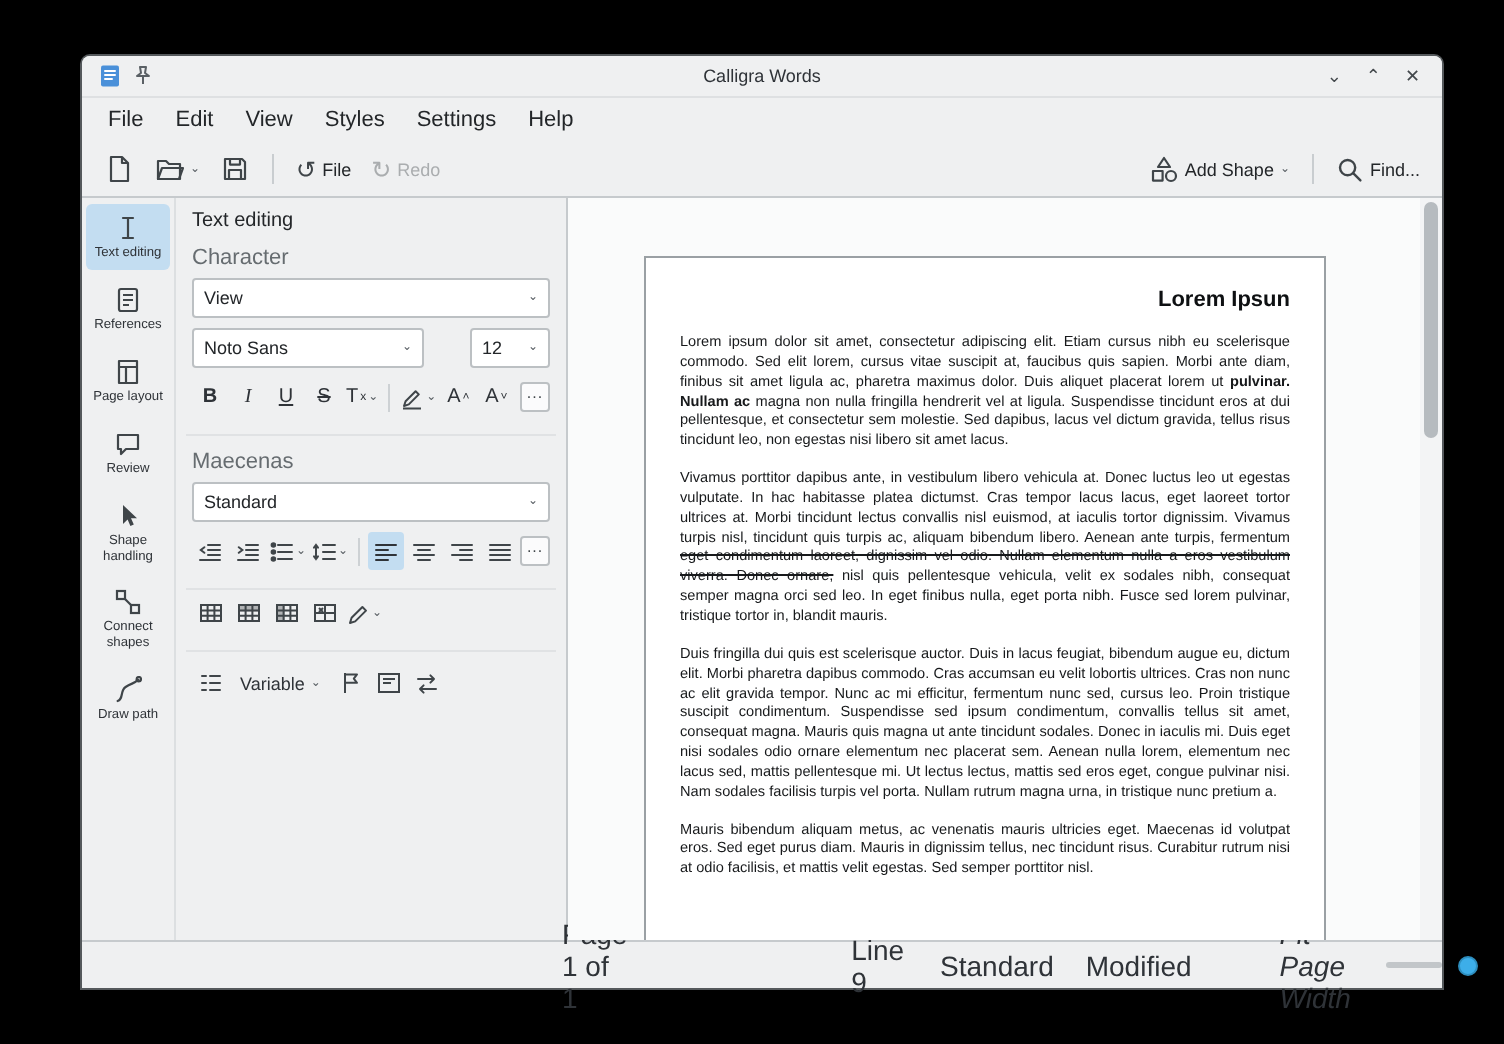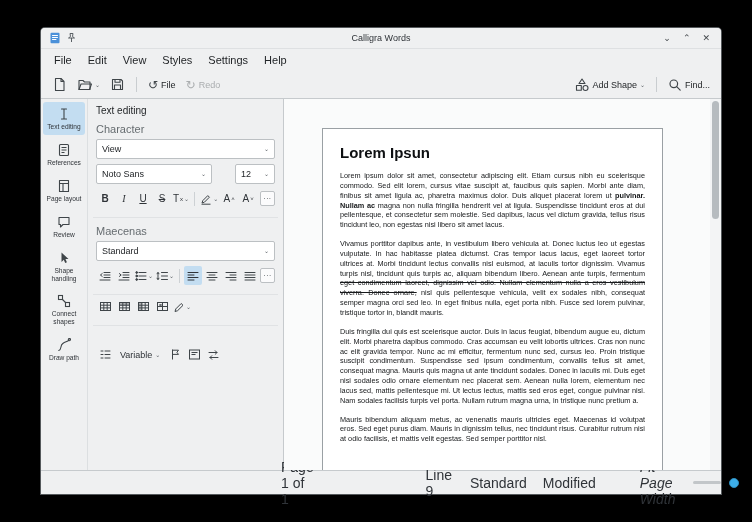--- a/index.html
+++ b/index.html
@@ -72,21 +72,21 @@
               border:1px solid #bcc0c3; border-radius:2px; display:flex; align-items:center;
               justify-content:center; font-size:8px; letter-spacing:.5px; color:#3f4549; padding-bottom:4px;}
   .sec-hr { height:1px; background:#e0e2e4; margin:9px -3px 0; }
   .flatdrop { height:19px; display:flex; align-items:center; gap:3px; padding:0 5px;
               font-size:9px; border-radius:2px; color:#2f3338; }
 
   
   .canvas { flex:1; position:relative; background:#fafbfb; overflow:hidden; }
   .page { position:absolute; left:38px; top:29px; width:341px; height:520px;
           background:#fff; border:1px solid #9aa0a4; padding:15px 17px 0; }
-  .doc-title { font-size:15px; font-weight:bold; text-align:left; color:#0e1012;
+  .doc-title { font-size:11px; font-weight:bold; text-align:right; color:#0e1012;
                margin-bottom:10px; font-family:"Liberation Sans","DejaVu Sans",sans-serif; }
   .doc-body p { font-size:7.3px; line-height:1.35; text-align:justify; color:#17191b;
                 margin-bottom:9px; }
   .doc-body .run-bold { font-weight:bold; }
   .doc-body .run-strike { text-decoration:line-through; }
   .scrollbar { position:absolute; top:0; right:0; bottom:0; width:11px; background:#f3f4f5; }
   .scroll-thumb { position:absolute; top:2px; right:2px; width:7px; height:118px;
                   background:#b6bbbf; border-radius:3.5px; }
 
   
@@ -371,21 +371,21 @@
         </div>
         <div class="ibtn">
           <svg width="12" height="12" viewBox="0 0 12 12" stroke="#3f4549" stroke-width="1" fill="none" stroke-linejoin="round">
               <path d="M2 10.5l.8-2.6 5.4-5.4 1.8 1.8-5.4 5.4z"></path>
             </svg>
           <span class="chev">⌄</span>
         </div>
       </div>
 
       <div class="sec-hr"></div>
-      <div class="btnrow" style="margin-top:19px;align-items:center;">
+      <div class="btnrow" style="margin-top:6px;align-items:center;">
         <div class="ibtn">
           <svg width="13" height="13" viewBox="0 0 13 13" stroke="#3f4549" stroke-width="1" fill="none" stroke-linecap="round">
               <path d="M2 3h2M6 3h5M2 6.5h2M6 6.5h5M2 10h2M6 10h5"></path>
             </svg>
         </div>
         <div class="flatdrop">
           <span>Variable</span>
           <span class="chev">⌄</span>
         </div>
         <div class="ibtn">

